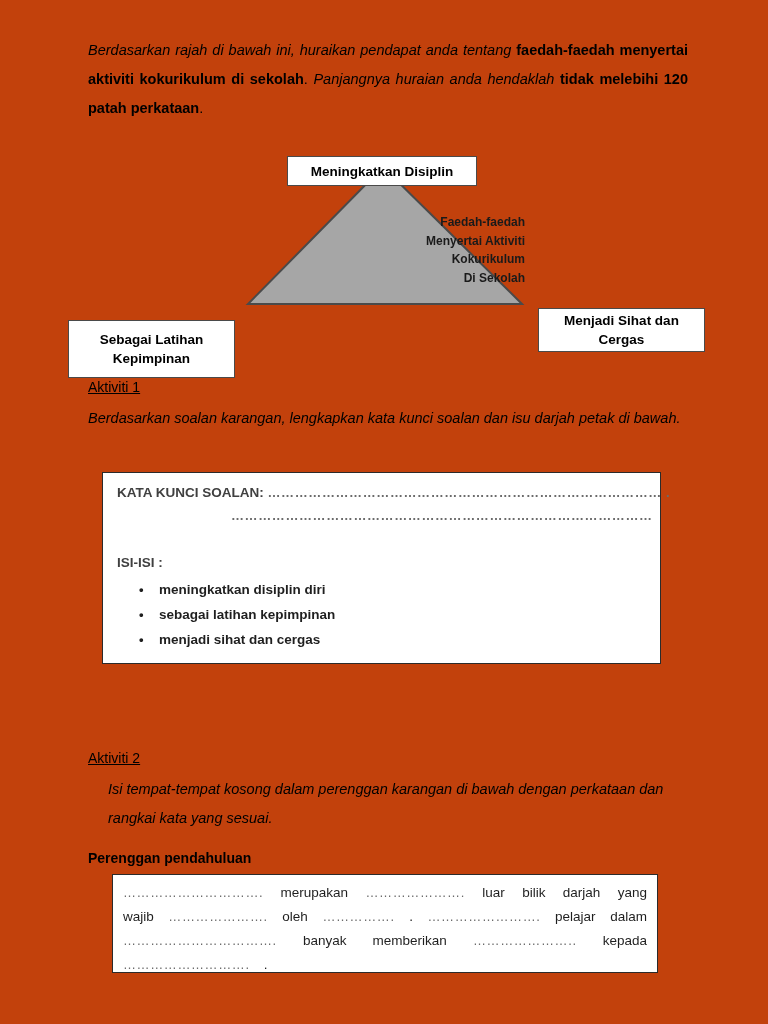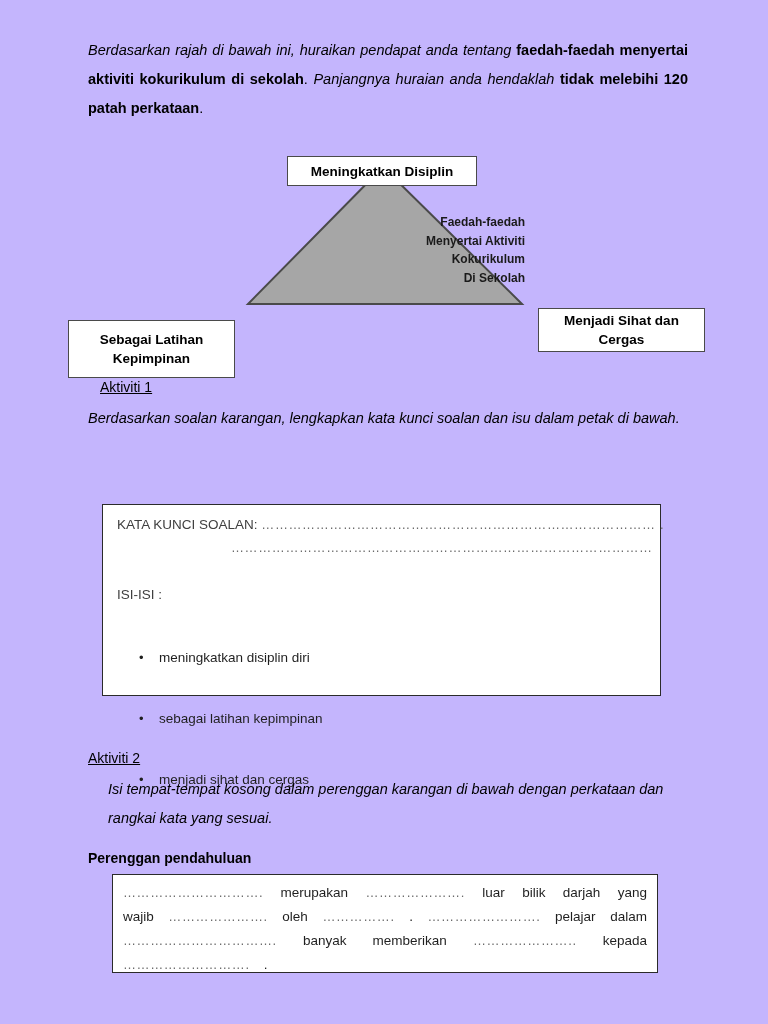--- a/index.html
+++ b/index.html
@@ -8,21 +8,21 @@
     background: #ffffff;
   }
   body {
     font-family: "Liberation Sans", sans-serif;
     color: #000000;
   }
   #page {
     position: relative;
     width: 768px;
     height: 1024px;
-    background: #c4b5fd;
+    background: #c2410c;
     overflow: hidden;
   }
 
   
   .intro {
     position: absolute;
     left: 88px;
     top: 36px;
     width: 600px;
     font-size: 14.5px;
@@ -96,38 +96,39 @@
     font-style: italic;
     line-height: 29px;
   }
   .sec-bold {
     position: absolute;
     font-size: 14px;
     font-weight: bold;
     white-space: nowrap;
   }
 
-  #a1-head { left: 100px; top: 379px; }
+  #a1-head { left: 88px; top: 379px; }
   #a1-sub  { left: 88px; top: 404px; }
   #a2-head { left: 88px; top: 750px; }
   #a2-sub  { left: 88px; top: 775px; margin-left: 20px; }
   #a2-bold { left: 88px; top: 850px; }
 
   
   #kk-box {
     position: absolute;
     left: 102px;
-    top: 504px;
+    top: 472px;
     width: 559px;
     height: 192px;
     border: 1.5px solid #2b2b2b;
     box-sizing: border-box;
     background: #ffffff;
     font-size: 13.5px;
     color: #3a3a3a;
+    font-weight: bold;
   }
   .kk-line {
     position: absolute;
     white-space: nowrap;
     color: #404040;
   }
   .dots {
     color: #6b6b6b;
     letter-spacing: 0.6px;
     font-size: 13px;
@@ -143,21 +144,20 @@
     top: 104px;
     margin: 0;
     padding: 0 0 0 22px;
     list-style: none;
     font-size: 13.5px;
     color: #1f1f1f;
   }
   .isi-list li {
     position: relative;
     line-height: 25px;
-    margin-top: 36px;
   }
   .isi-list li::before {
     content: "\2022";
     position: absolute;
     left: -20px;
     top: 0;
     font-size: 13px;
   }
 
   
@@ -224,21 +224,21 @@
 
     <div class="dbox" id="box-right">
       <span>
         <span>Menjadi Sihat dan</span><br>
         <span>Cergas</span>
       </span>
     </div>
   </div>
 
   <div class="sec-head" id="a1-head">Aktiviti 1</div>
-  <div class="sec-sub" id="a1-sub">Berdasarkan soalan karangan, lengkapkan kata kunci soalan dan isu dalam petak di bawah.</div>
+  <div class="sec-sub" id="a1-sub">Berdasarkan soalan karangan, lengkapkan kata kunci soalan dan isu darjah petak di bawah.</div>
 
   <div id="kk-box">
     <div class="kk-line" id="kk-l1">
       <span>KATA KUNCI SOALAN:</span>
       <span class="dots">…………………………………………………………………………… .</span>
     </div>
     <div class="kk-line" id="kk-l2">
       <span class="dots">…………………………………………………………………………………</span>
     </div>
     <div class="kk-line" id="kk-l4">ISI-ISI :</div>

